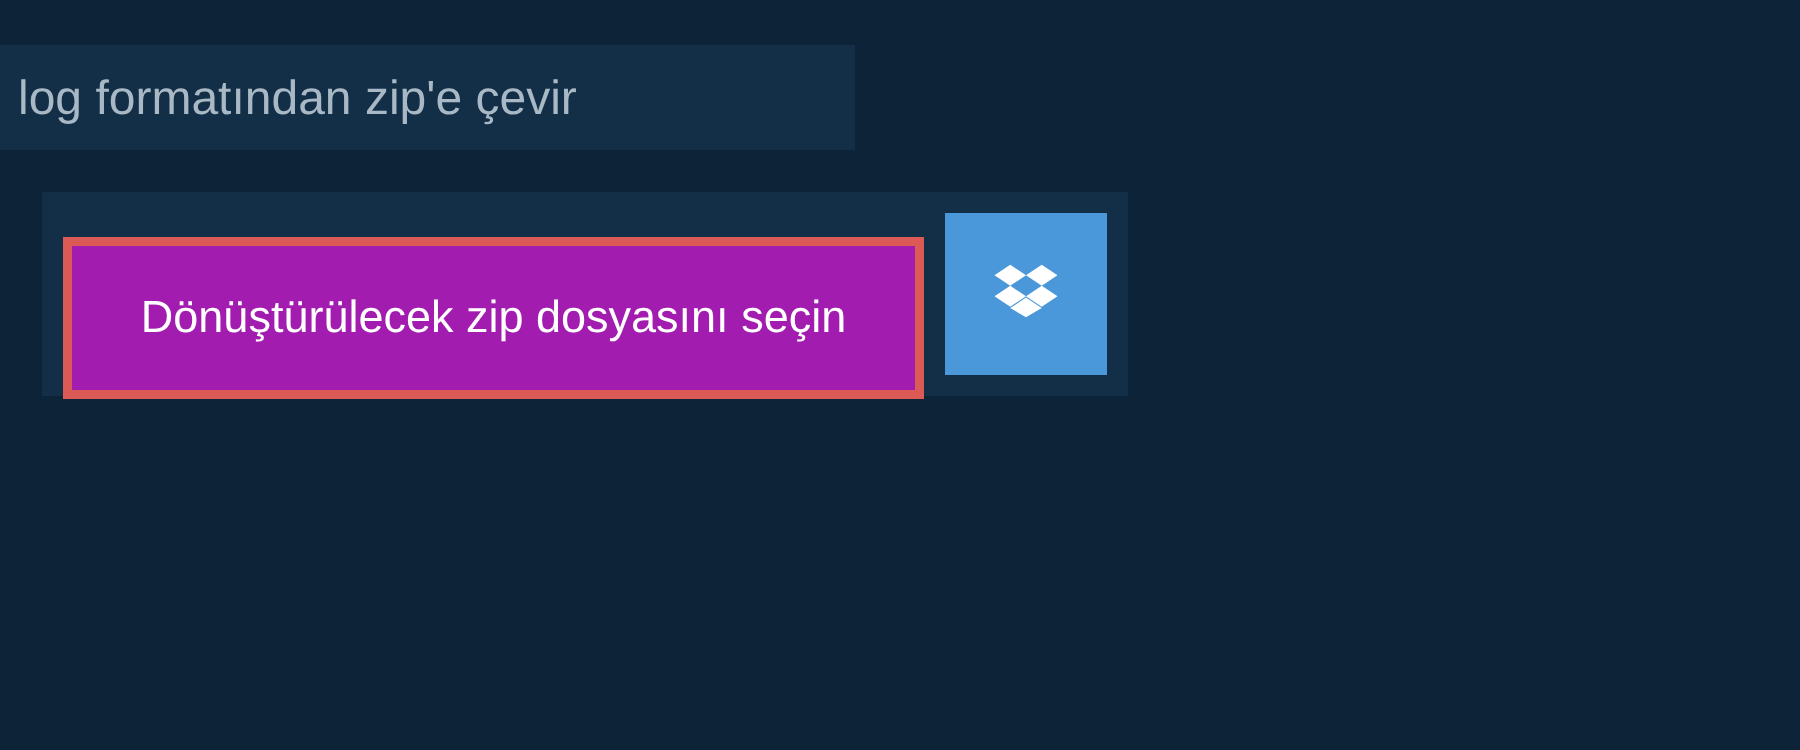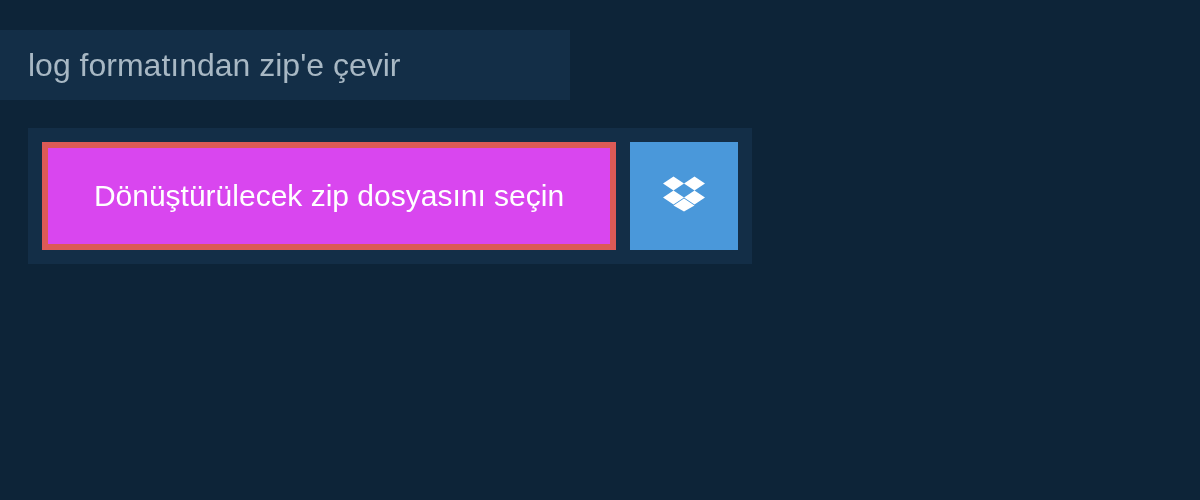--- a/index.html
+++ b/index.html
@@ -16,47 +16,48 @@
     }
     .header-bar {
       position: absolute;
       top: 30px;
       left: 0;
       width: 570px;
       height: 70px;
       background-color: #132e47;
       display: flex;
       align-items: center;
-      padding-left: 28px;
+      padding-left: 12px;
     }
     .header-title {
       color: #a8b8c4;
       font-size: 32px;
       font-weight: 400;
     }
     .upload-container {
       position: absolute;
       top: 128px;
       left: 28px;
       width: 724px;
       height: 136px;
       background-color: #132e47;
       padding: 14px;
       display: flex;
       gap: 14px;
     }
     .select-file-button {
       flex: 1;
       height: 108px;
-      background-color: #d946ef;
+      background-color: #a21caf;
       border: 6px solid #dc5a56;
       display: flex;
       align-items: center;
       justify-content: center;
       cursor: pointer;
+      margin-top: 16px;
     }
     .select-file-label {
       color: #ffffff;
       font-size: 30px;
       font-weight: 400;
     }
     .dropbox-button {
       width: 108px;
       height: 108px;
       background-color: #4a98da;

